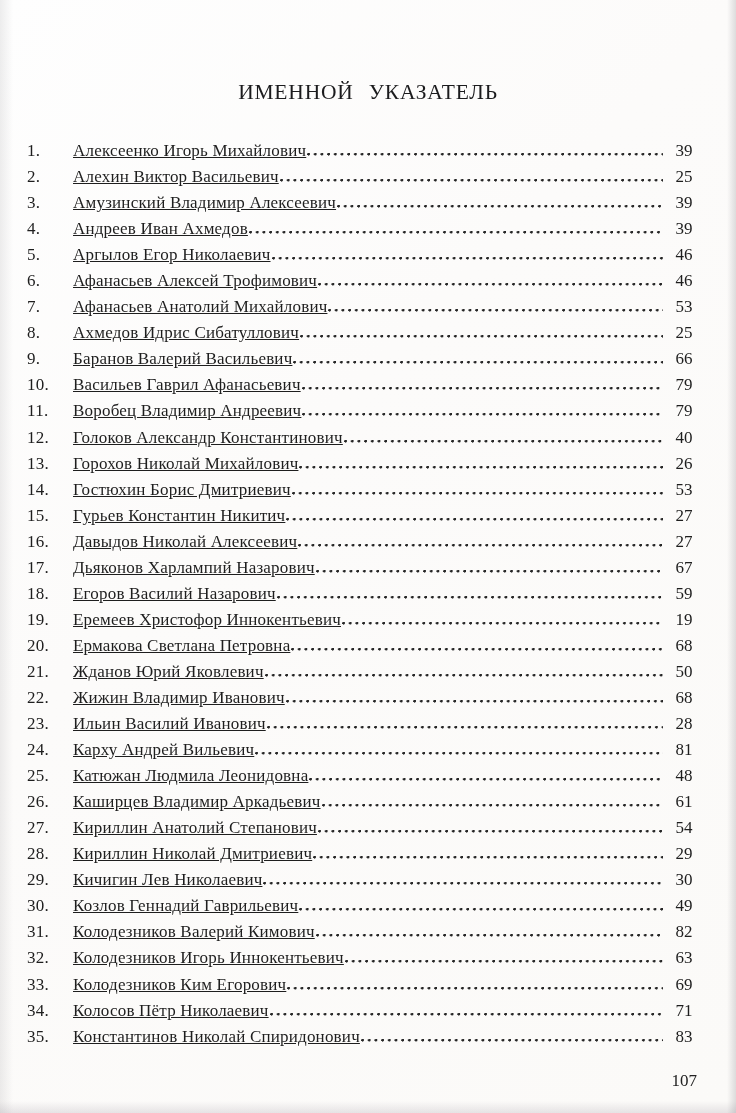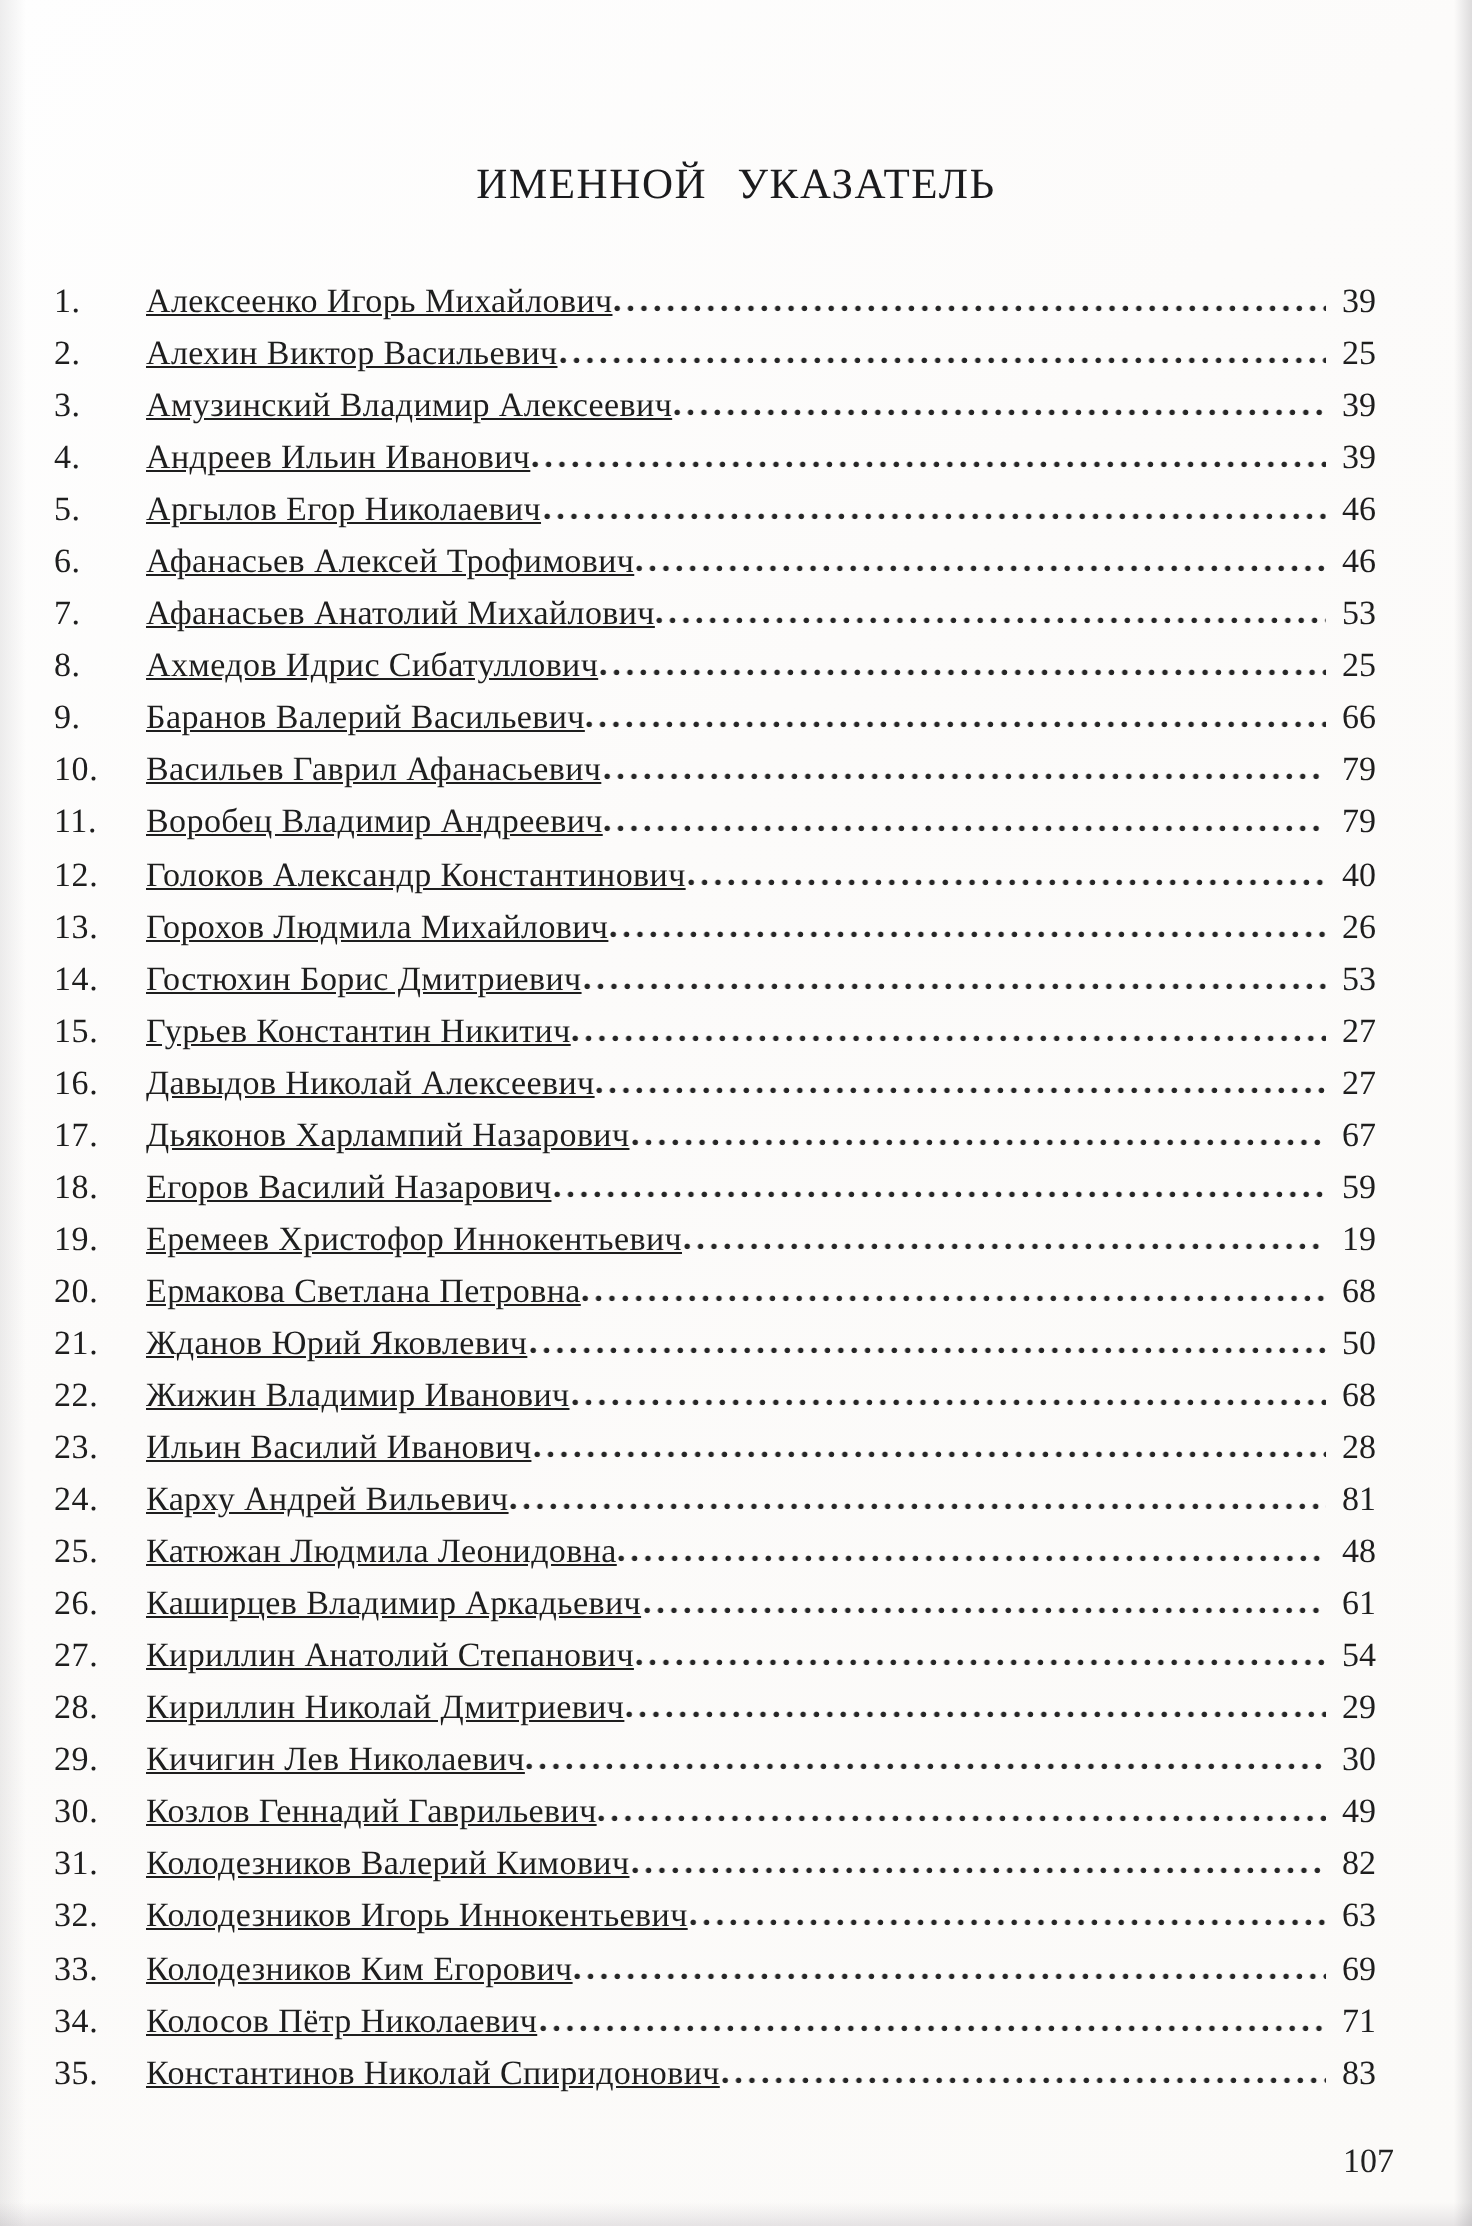--- a/index.html
+++ b/index.html
@@ -62,21 +62,21 @@
     height: 4px;
     margin: 0 8px 0 1px;
     background-image: radial-gradient(circle at 1.6px 2.2px, #262626 1.15px, rgba(0,0,0,0) 1.6px);
     background-size: 6.7px 4px;
     background-repeat: repeat-x;
     background-position: left bottom;
   }
   .pnum {
     flex: 0 0 auto;
     min-width: 26px;
-    text-align: left;
+    text-align: center;
   }
   .footer {
     margin-top: 20px;
     padding-right: 39px;
     text-align: right;
     font-size: 17px;
     line-height: 22px;
     color: #222;
   }
 </style>
@@ -103,21 +103,21 @@
 
   <div class="row">
     <span class="num">3.</span>
     <span class="name">Амузинский Владимир Алексеевич</span>
     <span class="leader"></span>
     <span class="pnum">39</span>
   </div>
 
   <div class="row">
     <span class="num">4.</span>
-    <span class="name">Андреев Ильин Иванович</span>
+    <span class="name">Андреев Иван Ахмедов</span>
     <span class="leader"></span>
     <span class="pnum">39</span>
   </div>
 
   <div class="row">
     <span class="num">5.</span>
     <span class="name">Аргылов Егор Николаевич</span>
     <span class="leader"></span>
     <span class="pnum">46</span>
   </div>
@@ -166,21 +166,21 @@
 
   <div class="row">
     <span class="num">12.</span>
     <span class="name">Голоков Александр Константинович</span>
     <span class="leader"></span>
     <span class="pnum">40</span>
   </div>
 
   <div class="row">
     <span class="num">13.</span>
-    <span class="name">Горохов Людмила Михайлович</span>
+    <span class="name">Горохов Николай Михайлович</span>
     <span class="leader"></span>
     <span class="pnum">26</span>
   </div>
 
   <div class="row">
     <span class="num">14.</span>
     <span class="name">Гостюхин Борис Дмитриевич</span>
     <span class="leader"></span>
     <span class="pnum">53</span>
   </div>

